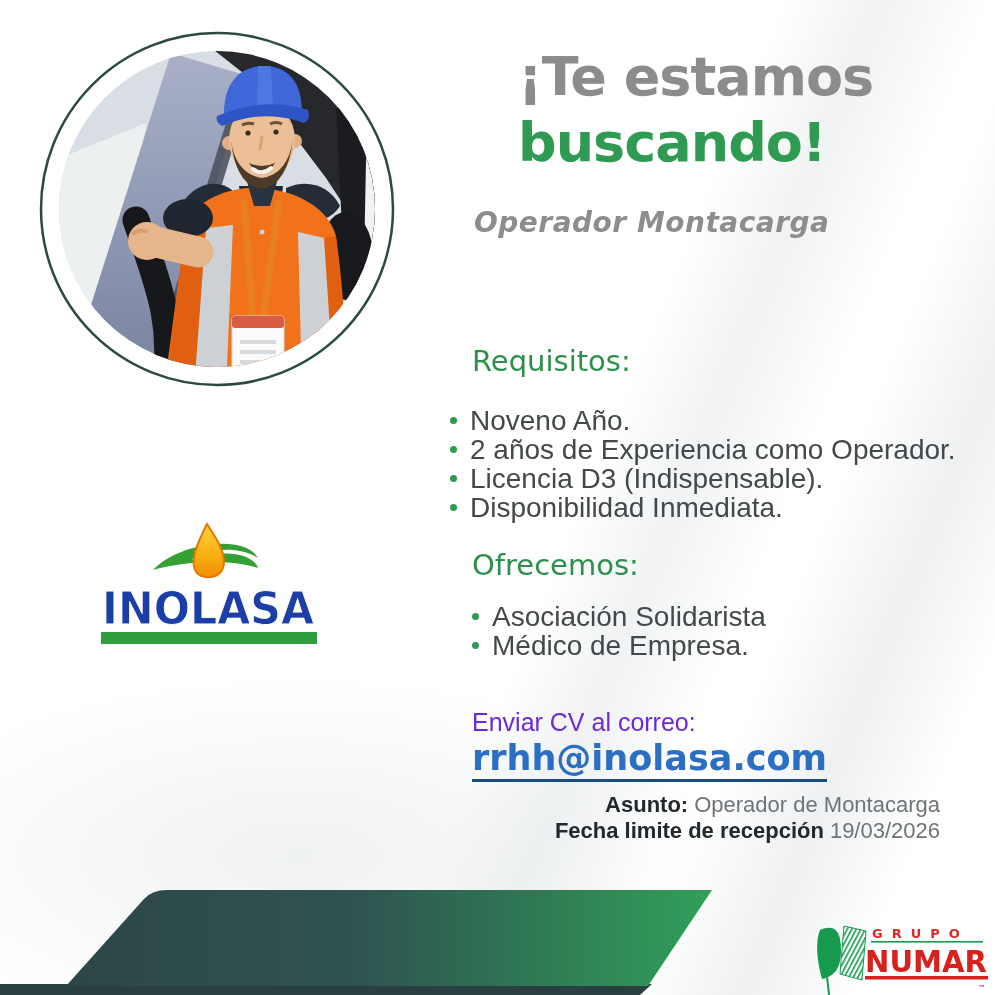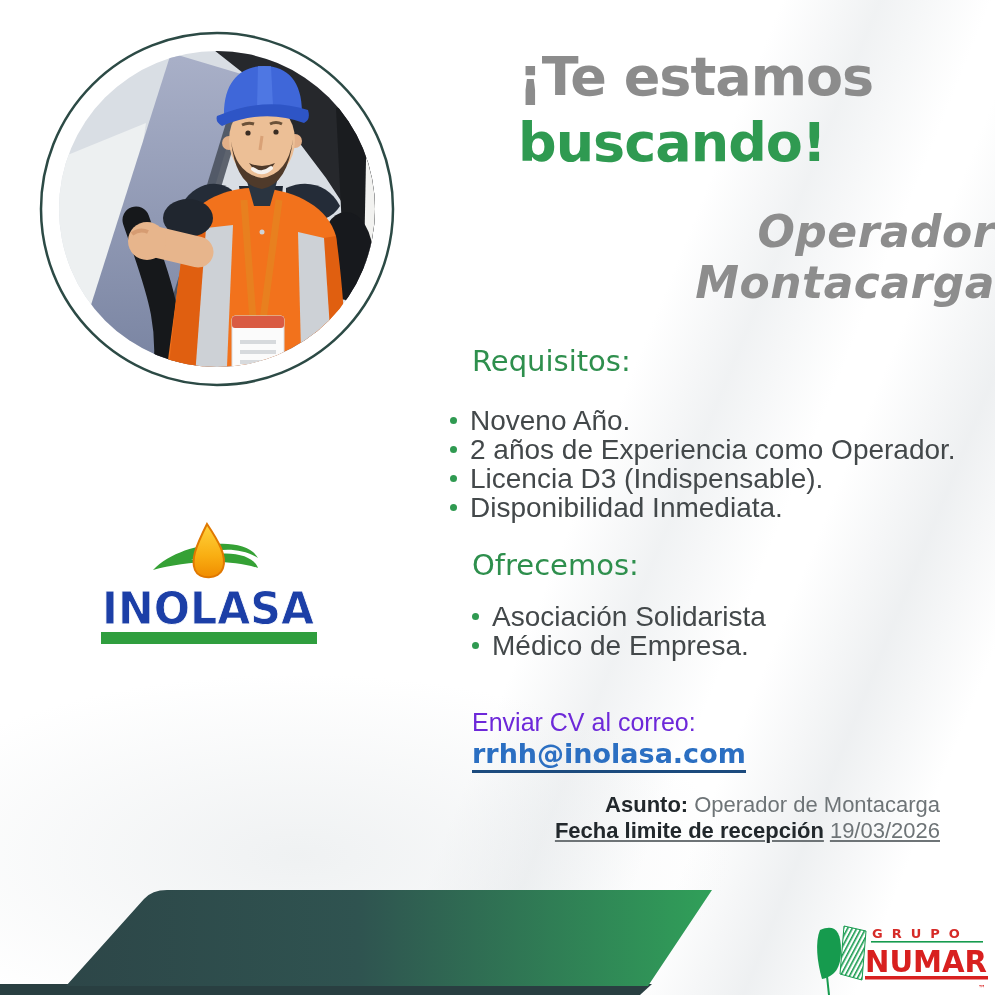--- a/index.html
+++ b/index.html
@@ -15,37 +15,37 @@
       radial-gradient(ellipse 620px 260px at 30% 86%, rgba(226,230,232,0.55), rgba(255,255,255,0) 70%),
       linear-gradient(112deg, rgba(0,0,0,0) 56%, rgba(222,226,229,0.45) 63%, rgba(0,0,0,0) 71%),
       linear-gradient(112deg, rgba(0,0,0,0) 74%, rgba(221,225,228,0.50) 82%, rgba(0,0,0,0) 90%);
   }
   .photo-wrap{position:absolute;left:36px;top:28px;width:362px;height:362px;}
   .headline{position:absolute;left:472px;top:44px;
     font-family:"DejaVu Sans", sans-serif;font-weight:800;font-size:54px;line-height:66px;letter-spacing:-1px;margin-left:46px;}
   .headline .l1{color:#8c8c8c;}
   .headline .l2{color:#2f9a51;}
   .subtitle{position:absolute;left:474px;top:206px;color:#8d8d8d;
-    font-family:"DejaVu Sans", sans-serif;font-style:italic;font-weight:bold;font-size:44px;letter-spacing:0.5px;text-align:right;}
+    font-family:"DejaVu Sans", sans-serif;font-style:italic;font-weight:bold;font-size:28px;letter-spacing:0.5px;text-align:right;}
   .sec-heading{position:absolute;color:#2e8f4d;
     font-family:"DejaVu Sans", sans-serif;font-weight:400;font-size:29px;}
   .req-heading{left:472px;top:344px;}
   .ofr-heading{left:472px;top:548px;text-align:center;}
   .blist{position:absolute;margin:0;padding:0;list-style:none;color:#43484a;font-size:28px;line-height:29px;}
   .req-list{left:450px;top:406px;}
   .ofr-list{left:472px;top:602px;}
   .blist li{display:flex;align-items:flex-start;}
   .dot{width:7px;height:7px;border-radius:50%;background:#2f9a51;margin:11px 13px 0 0;flex:0 0 auto;}
   .cv-label{position:absolute;left:472px;top:708px;color:#6d28d9;font-size:25px;}
-  .email{position:absolute;left:472px;top:738px;color:#2b6fc2;font-weight:bold;font-size:27px;
+  .email{position:absolute;left:472px;top:738px;color:#2b6fc2;font-weight:bold;font-size:35px;
     text-decoration:none;border-bottom:3px solid #1c4b7e;padding-bottom:1px;
     font-family:"DejaVu Sans", sans-serif;}
   .meta{position:absolute;left:440px;width:500px;text-align:right;font-size:22px;color:#6e7477;}
   .meta-subject{top:792px;}
-  .meta-deadline{top:818px;text-decoration:underline;}
+  .meta-deadline{top:818px;}
   .meta b{color:#22282c;font-weight:bold;}
   .meta .val{margin-left:6px;}
   .logo-inolasa{position:absolute;left:95px;top:520px;width:230px;height:132px;}
   .band-svg{position:absolute;left:0;top:880px;width:995px;height:115px;}
   .logo-numar{position:absolute;left:808px;top:916px;width:182px;height:79px;}
 </style>
 </head>
 <body>
 
 <div class="canvas">

